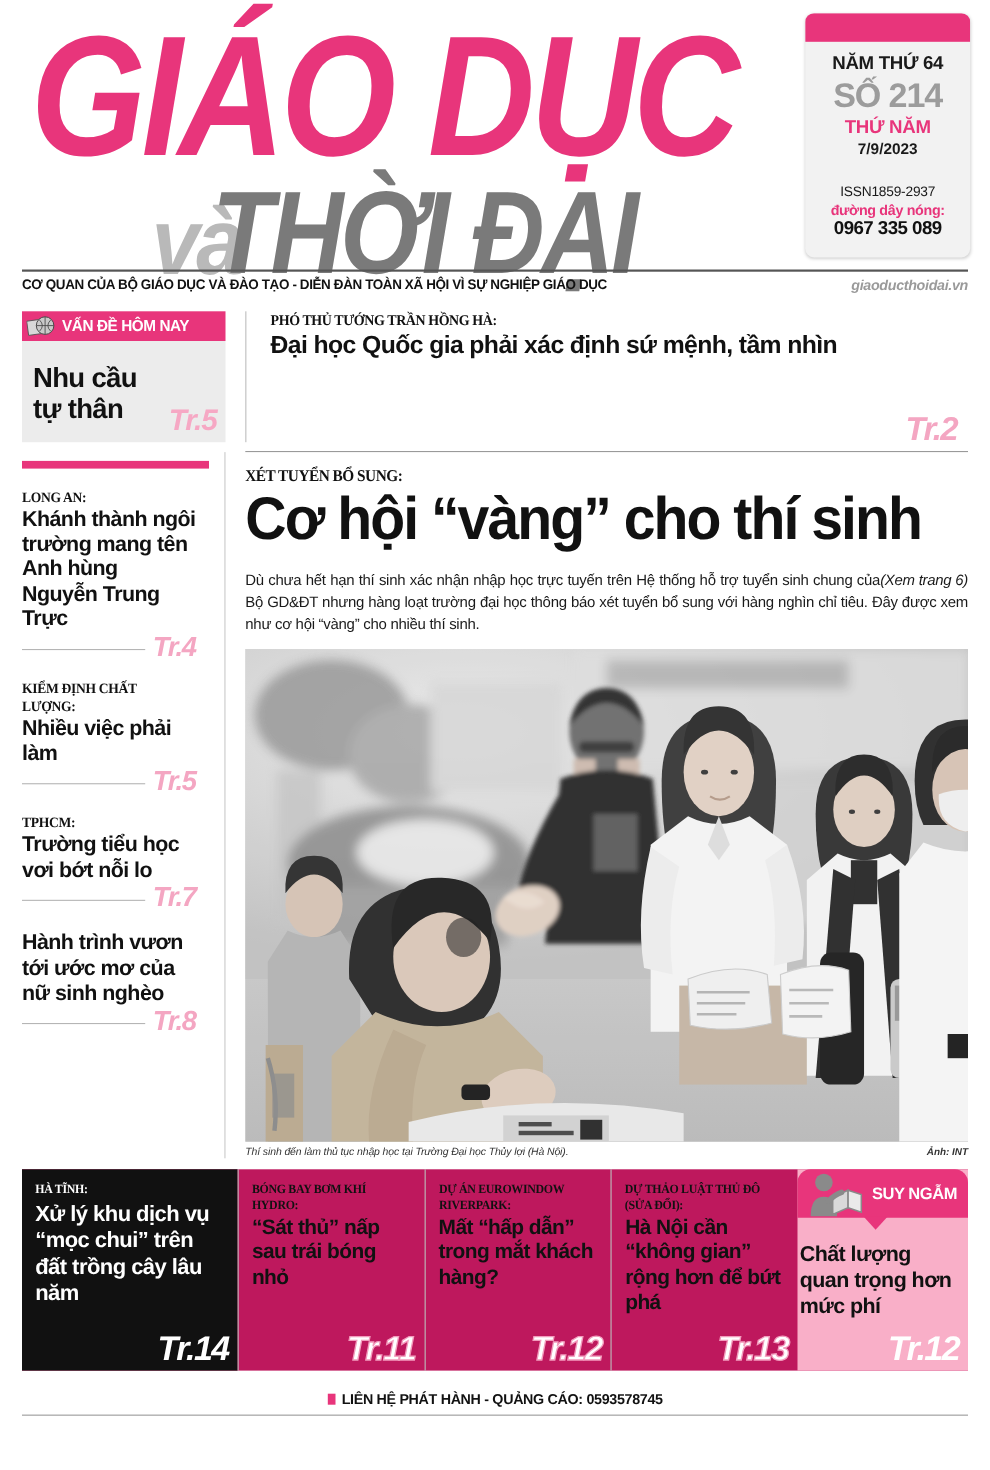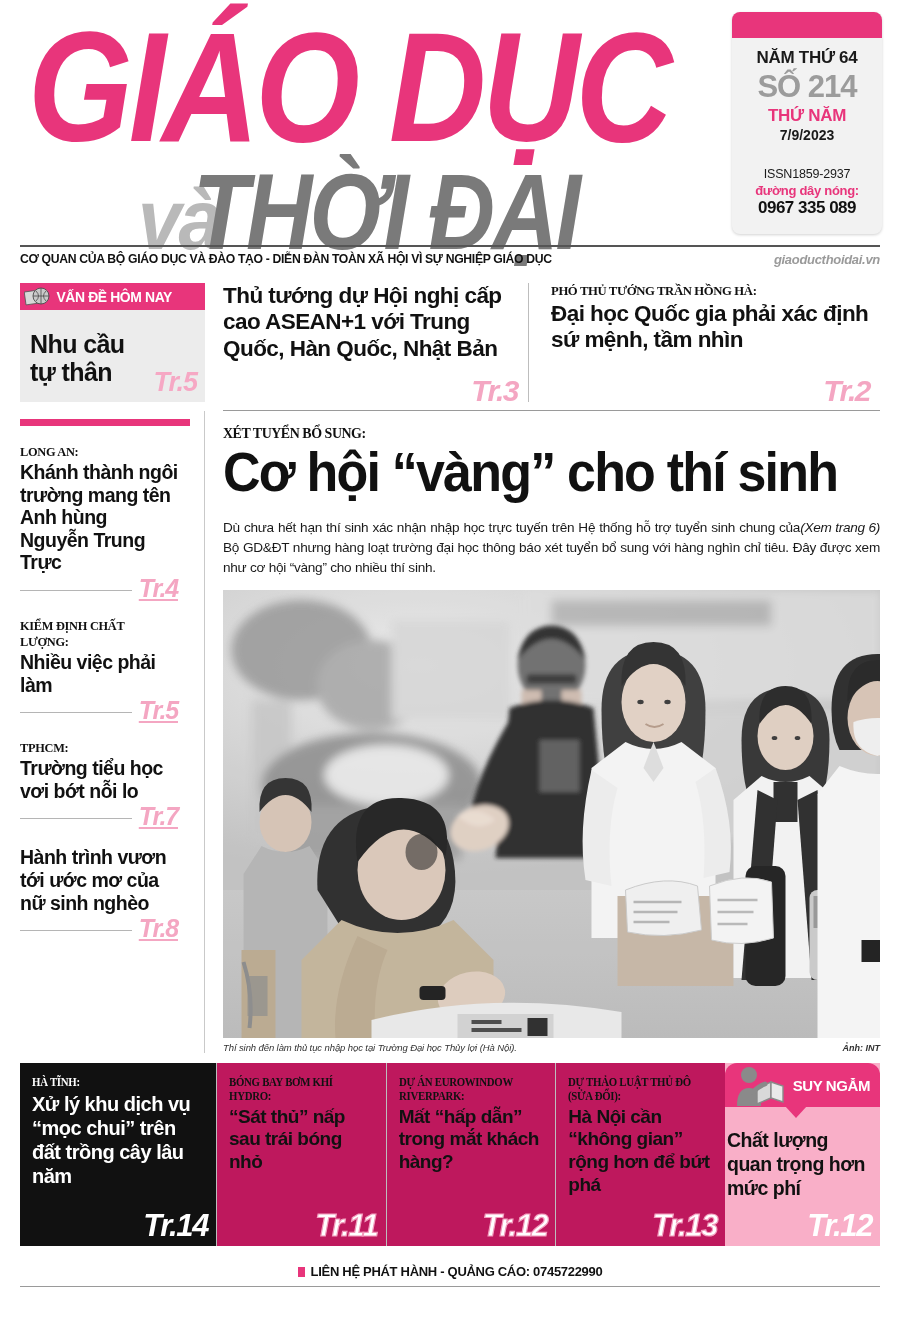--- a/index.html
+++ b/index.html
@@ -178,21 +178,21 @@
     letter-spacing: -0.5px;
   }
   .sb-foot { position: relative; height: 26px; margin-top: 2px; }
   .sb-rule {
     position: absolute; left: 0; top: 14px; width: 112px;
     border-top: 1px solid #b5b5b5;
   }
   .sb-page {
     position: absolute; right: 2px; top: -2px;
     font-size: 25px; font-weight: bold; font-style: italic;
-    color: #F4A6C2; letter-spacing: -1.2px; text-decoration: underline;
+    color: #F4A6C2; letter-spacing: -1.2px;
   }
 
   
   .feature { flex: 1; padding-left: 18px; padding-top: 14px; }
   .feat-kicker {
     font-family: "Liberation Serif", serif;
     font-size: 15px; font-weight: bold; color: #111;
     letter-spacing: -0.5px; transform: scaleX(0.93); transform-origin: left;
   }
   .feat-title {
@@ -331,24 +331,20 @@
         <span class="today-badge-label">VẤN ĐỀ HÔM NAY</span>
         <span class="badge-tail"></span>
       </div>
       <div class="today-body">
         <div class="today-title">Nhu cầu<br>tự thân</div>
         <div class="today-page">Tr.5</div>
       </div>
     </div>
 
     <div class="top-heads">
-      <div class="th-col left">
-        <div class="th-title">Thủ tướng dự Hội nghị cấp cao ASEAN+1 với Trung Quốc, Hàn Quốc, Nhật Bản</div>
-        <div class="th-page">Tr.3</div>
-      </div>
       <div class="th-col right">
         <div class="th-kicker">PHÓ THỦ TƯỚNG TRẦN HỒNG HÀ:</div>
         <div class="th-title">Đại học Quốc gia phải xác định sứ mệnh, tầm nhìn</div>
         <div class="th-page">Tr.2</div>
       </div>
     </div>
   </div>
   <div class="top-rule"></div>
 
   <div class="body-row">
@@ -570,16 +566,16 @@
       </div>
       <div class="suy-body">
         <div class="suy-title">Chất lượng quan trọng hơn mức phí</div>
         <div class="bs-page">Tr.12</div>
       </div>
     </div>
   </div>
 
   <div class="footer">
     <span class="footer-dot"></span>
-    <span class="footer-text">LIÊN HỆ PHÁT HÀNH - QUẢNG CÁO: 0745722990</span>
+    <span class="footer-text">LIÊN HỆ PHÁT HÀNH - QUẢNG CÁO: 0593578745</span>
   </div>
 
 </div>
 
 </body></html>

